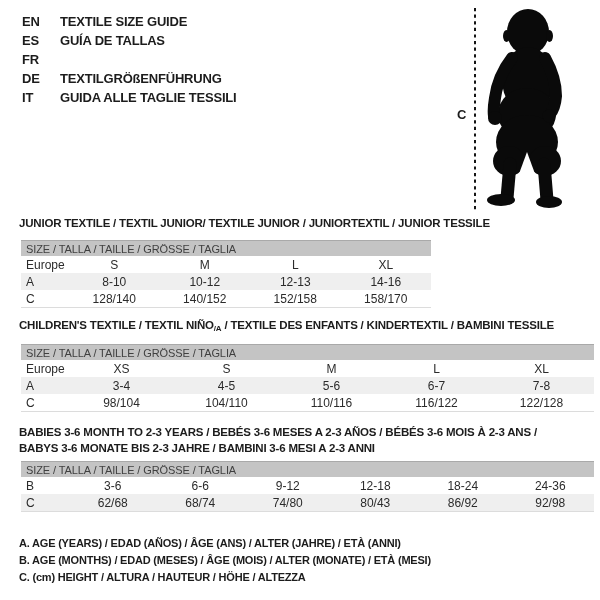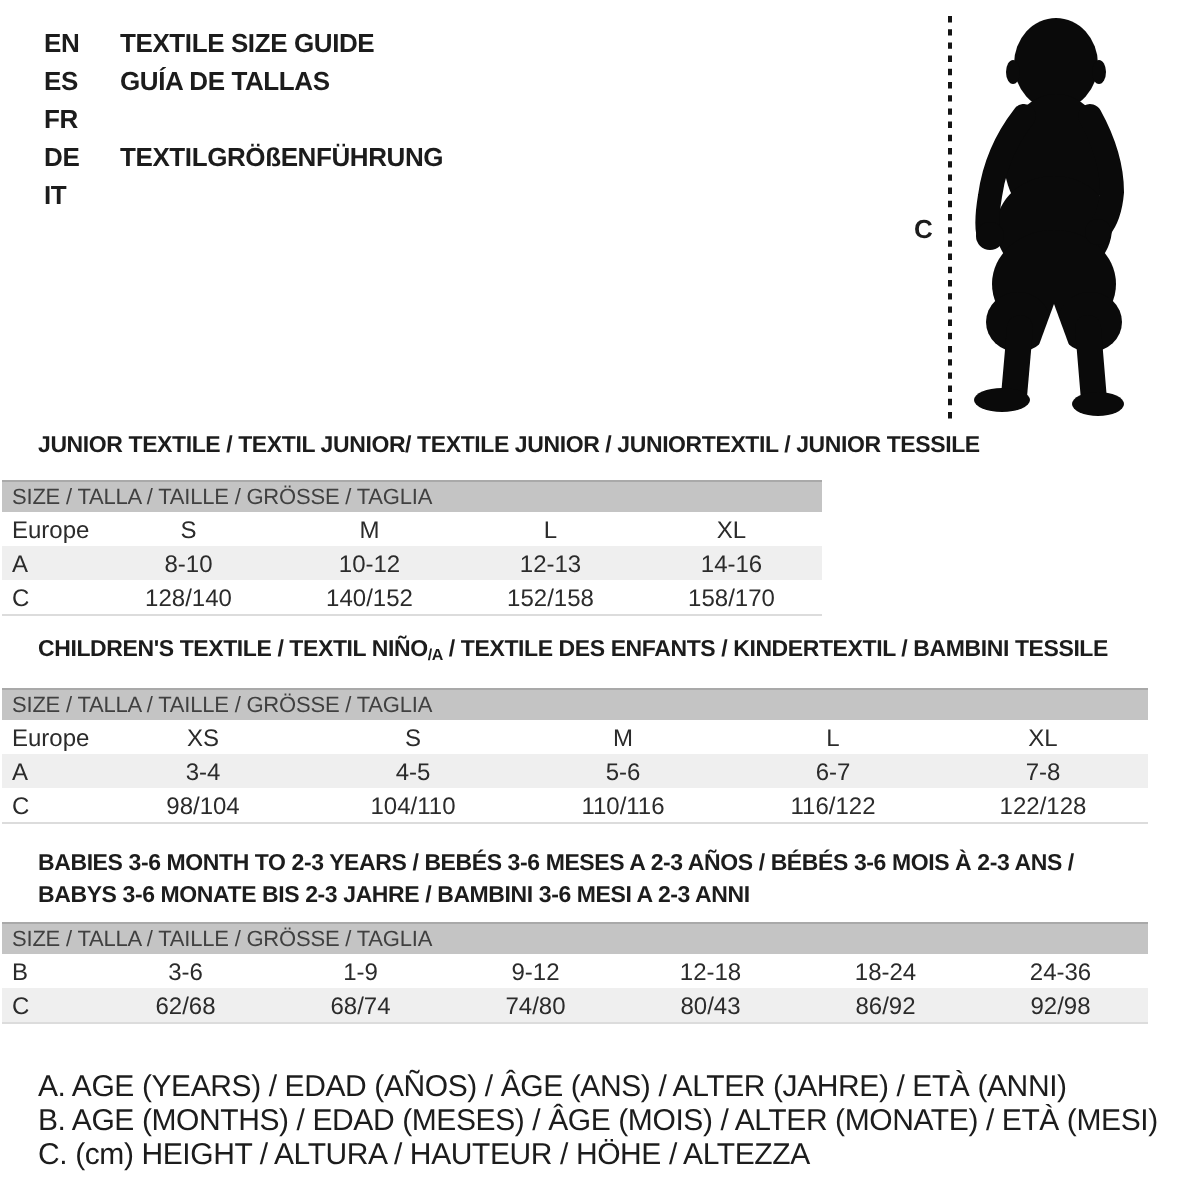--- a/index.html
+++ b/index.html
@@ -28,38 +28,38 @@
   .sec-title {
     position:absolute; left:19px; font-size:11.5px; font-weight:700;
     letter-spacing:-0.2px; white-space:nowrap; color:var(--text-dark,#1c1c1c);
   }
   .title-junior   { top:217px; }
   .title-children { top:319px; }
   .title-babies   { top:424px; line-height:16px; }
   .sub { font-size:8px; vertical-align:-2px; }
 
   
-  .tbl { position:absolute; left:1px; border-bottom:1px solid #dcdcdc; box-sizing:border-box; }
+  .tbl { position:absolute; left:21px; border-bottom:1px solid #dcdcdc; box-sizing:border-box; }
   .tbl1 { top:240px; width:410px; }
   .tbl2 { top:344px; width:573px; }
   .tbl3 { top:461px; width:573px; }
   .tbl-bar {
     height:16px; background:var(--table-header-bg,#c4c4c4);
     border-top:1px solid var(--table-header-border,#a9a9a9);
     box-sizing:border-box; display:flex; align-items:center;
     padding-left:5px; font-size:11px; color:#404040; letter-spacing:-0.1px;
   }
   .trow { display:flex; height:17px; align-items:center; font-size:12px; color:#2b2b2b; }
   .trow.alt { background:var(--row-alt-bg,#efefef); }
   .tlbl { width:48px; padding-left:5px; box-sizing:border-box; flex:0 0 auto; }
   .tcell { flex:1 1 0; text-align:center; }
 
   
   .notes { position:absolute; left:19px; top:535px; }
-  .note { height:17px; line-height:17px; font-size:15px; font-weight:400; letter-spacing:-0.2px; white-space:nowrap; }
+  .note { height:17px; line-height:17px; font-size:11px; font-weight:700; letter-spacing:-0.2px; white-space:nowrap; }
 </style>
 </head>
 <body>
 
 <div id="canvas">
 
   <div class="lang-list">
     <div class="lang-row">
       <span class="lang-code">EN</span>
       <span class="lang-title">TEXTILE SIZE GUIDE</span>
@@ -70,20 +70,21 @@
     </div>
     <div class="lang-row">
       <span class="lang-code">FR</span>
     </div>
     <div class="lang-row">
       <span class="lang-code">DE</span>
       <span class="lang-title">TEXTILGRÖßENFÜHRUNG</span>
     </div>
     <div class="lang-row">
       <span class="lang-code">IT</span>
+      <span class="lang-title">GUIDA ALLE TAGLIE TESSILI</span>
     </div>
   </div>
 
   <span class="c-label">C</span>
   <svg class="figure-svg" viewBox="0 0 145 208" aria-hidden="true">
     <line x1="25" y1="2" x2="25" y2="206" stroke="#141414" stroke-width="2" stroke-dasharray="3.2 3.4"></line>
     <g fill="var(--silhouette,#0a0a0a)" stroke="none">
       <ellipse cx="78" cy="26" rx="21" ry="23"></ellipse>
       <ellipse cx="56.5" cy="30" rx="3.5" ry="6"></ellipse>
       <ellipse cx="99.5" cy="30" rx="3.5" ry="6"></ellipse>
@@ -163,21 +164,21 @@
 
   <div class="sec-title title-babies">
     <div>BABIES 3-6 MONTH TO 2-3 YEARS / BEBÉS 3-6 MESES A 2-3 AÑOS / BÉBÉS 3-6 MOIS À 2-3 ANS /</div>
     <div>BABYS 3-6 MONATE BIS 2-3 JAHRE / BAMBINI 3-6 MESI A 2-3 ANNI</div>
   </div>
   <div class="tbl tbl3">
     <div class="tbl-bar">SIZE / TALLA / TAILLE / GRÖSSE / TAGLIA</div>
     <div class="trow">
       <span class="tlbl">B</span>
       <span class="tcell">3-6</span>
-      <span class="tcell">1-9</span>
+      <span class="tcell">6-6</span>
       <span class="tcell">9-12</span>
       <span class="tcell">12-18</span>
       <span class="tcell">18-24</span>
       <span class="tcell">24-36</span>
     </div>
     <div class="trow alt">
       <span class="tlbl">C</span>
       <span class="tcell">62/68</span>
       <span class="tcell">68/74</span>
       <span class="tcell">74/80</span>

